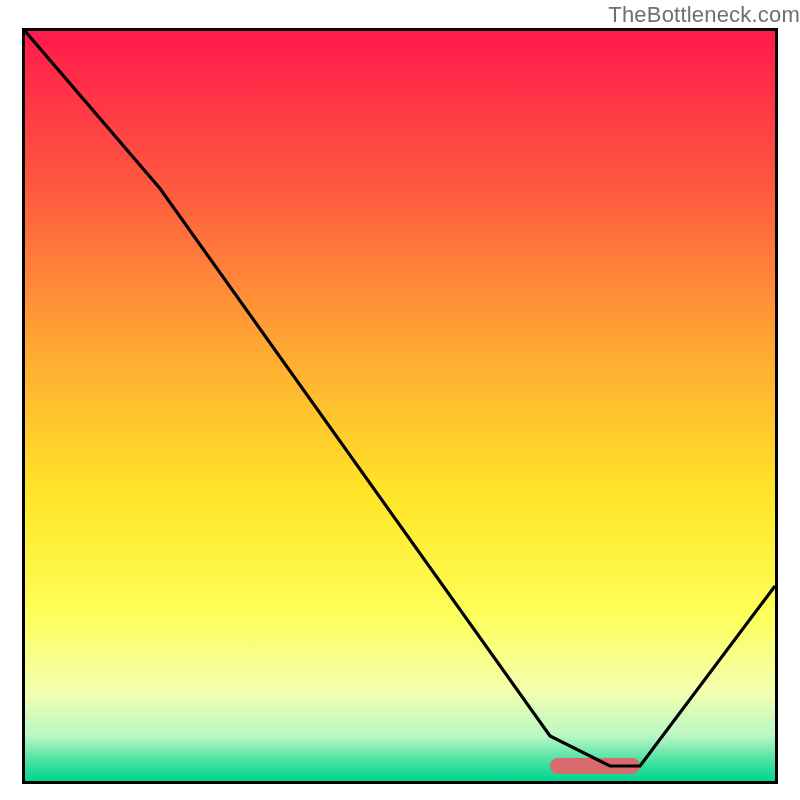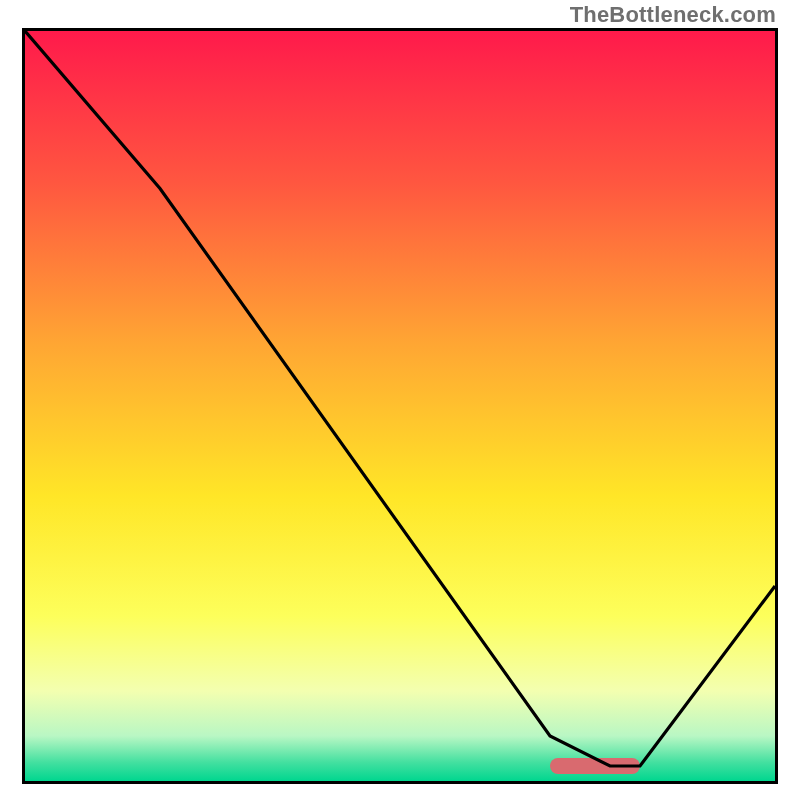--- a/index.html
+++ b/index.html
@@ -11,23 +11,23 @@
     font-family: Arial, Helvetica, sans-serif;
   }
   .container {
     position: relative;
     width: 800px;
     height: 800px;
   }
   .watermark {
     position: absolute;
     top: 2px;
-    right: 24px;
+    right: 0;
     font-size: 22px;
-    font-weight: 700;
+    font-weight: 400;
     color: #6f6f6f;
     letter-spacing: 0.2px;
   }
   .plot-frame {
     position: absolute;
     left: 22px;
     top: 28px;
     width: 756px;
     height: 756px;
     border: 3px solid #000;

